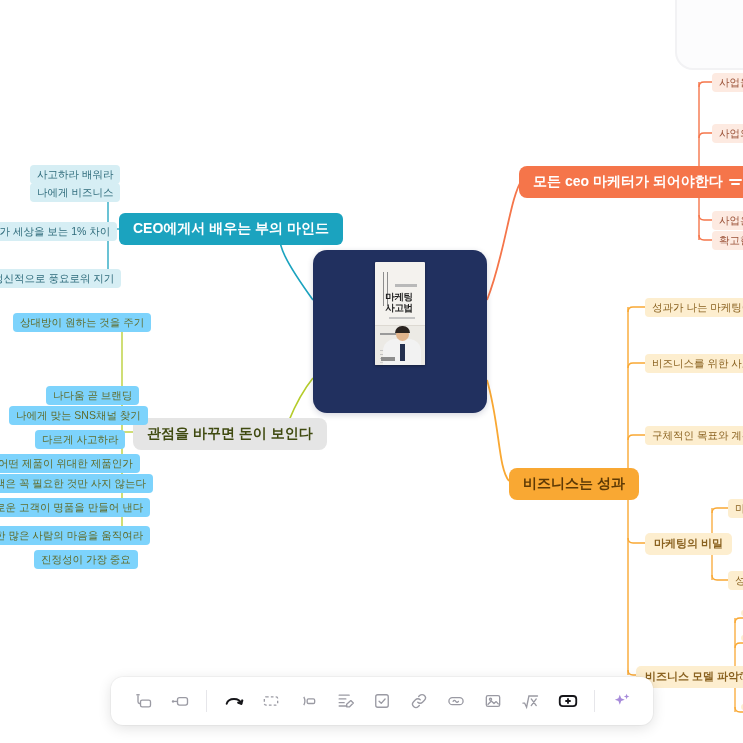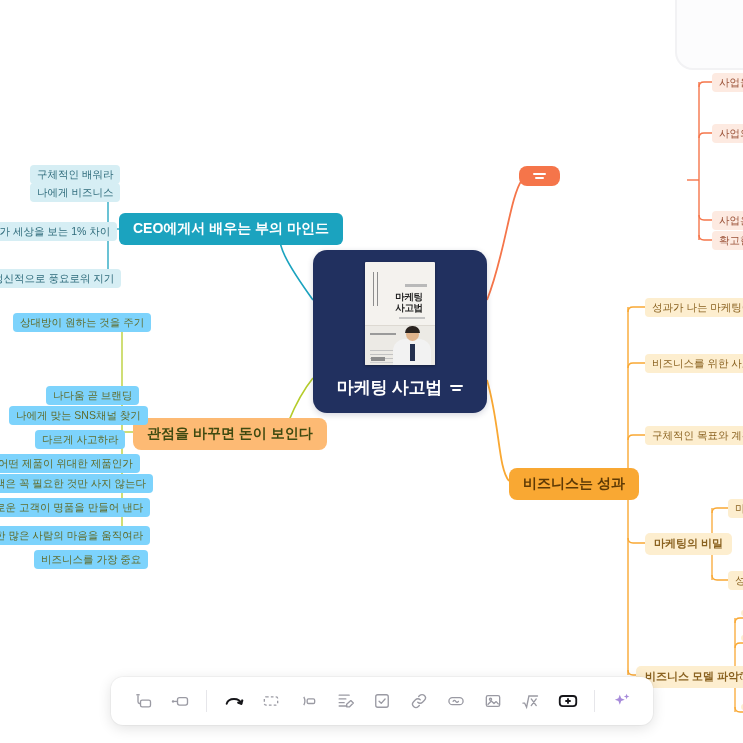--- a/index.html
+++ b/index.html
@@ -36,40 +36,40 @@
   .leaf.cy  { background: #d6eef4; color: #2d6a7a; }
   .leaf.gr  { background: #7dd3fc; color: #5f6b2b; }
   .leaf.or  { background: #fdeae1; color: #9a5137; }
   .leaf.am  { background: #fdeecf; color: #8a6220; }
 
   .branch {
     font-size: 14px; font-weight: 700; color: #ffffff;
     padding: 7px 14px; border-radius: 8px;
   }
   .branch.cy { background: #1ba3bf; }
-  .branch.gr { background: #fdba74; color: #3f4a10; }
+  .branch.gr { background: #e5e5e5; color: #3f4a10; }
   .branch.or { background: #f5754a; }
   .branch.am { background: #f9a833; color: #5e3a05; }
 
   .sub {
     font-size: 11px; font-weight: 600; color: #8a6220;
     background: #fdeecf; padding: 4px 9px; border-radius: 5px;
   }
 
   
   #center-node {
     position: absolute; left: 313px; top: 250px;
     width: 174px; height: 163px;
     background: #21305f; border-radius: 14px;
     display: flex; flex-direction: column; align-items: center;
     padding: 12px 10px 0;
     box-shadow: 0 2px 6px rgba(20,30,70,.18);
   }
   .book {
-    width: 70px; height: 103px; background: #f4f2ee;
+    width: 50px; height: 103px; background: #f4f2ee;
     position: relative; overflow: hidden; border-radius: 1px;
     box-shadow: 0 1px 3px rgba(0,0,0,.35);
   }
   .book .spine-lines { position: absolute; left: 8px; top: 10px; width: 1px; height: 34px; background: #8d8d8d; }
   .book .spine-lines2 { position: absolute; left: 12px; top: 10px; width: 1px; height: 34px; background: #8d8d8d; }
   .book .tiny-top { position: absolute; right: 8px; top: 22px; width: 22px; height: 3px; background: #b9b9b9; }
   .book .bk-title {
     position: absolute; right: 6px; top: 30px; width: 40px;
     font-size: 9.5px; font-weight: 800; color: #1c1c1c; text-align: center;
     letter-spacing: -.3px; line-height: 1.15;
@@ -186,34 +186,27 @@
       <div class="bk-author"></div>
       <div class="photo-band"></div>
       <div class="quote"></div>
         <div class="blurb"></div>
       <div class="body"></div>
         <div class="tie"></div>
       <div class="head"></div>
         <div class="hair"></div>
       <div class="logo"></div>
     </div>
-    <div id="center-title">
-      <span>마케팅 사고법</span>
-      <span class="note-icon">
-          <i></i>
-          <i></i>
-        </span>
-    </div>
   </div>
 
   <div class="node branch cy" style="left:119px; top:213px;border-radius:6px;">
     <span>CEO에게서 배우는 부의 마인드</span>
   </div>
   <div class="node leaf cy" style="left:30px; top:165px;">
-      <span>구체적인 배워라</span>
+      <span>사고하라 배워라</span>
     </div>
   <div class="node leaf cy" style="left:30px; top:183px;">
       <span>나에게 비즈니스</span>
     </div>
   <div class="node leaf cy" style="left:-18px; top:222px;">
       <span>자가 세상을 보는 1% 차이</span>
     </div>
   <div class="node leaf cy" style="left:-14px; top:269px;">
       <span>정신적으로 풍요로워 지기</span>
     </div>
@@ -239,24 +232,25 @@
   <div class="node leaf gr" style="left:-12px; top:474px;">
       <span>객은 꼭 필요한 것만 사지 않는다</span>
     </div>
   <div class="node leaf gr" style="left:-12px; top:498px;">
       <span>로운 고객이 명품을 만들어 낸다</span>
     </div>
   <div class="node leaf gr" style="left:-12px; top:526px;">
       <span>한 많은 사람의 마음을 움직여라</span>
     </div>
   <div class="node leaf gr" style="left:34px; top:550px;">
-      <span>비즈니스를 가장 중요</span>
+      <span>진정성이 가장 중요</span>
     </div>
 
   <div class="node branch or" style="left:519px; top:166px;">
+    <span>모든 ceo 마케터가 되어야한다</span>
     <span class="note-icon">
         <i></i>
         <i></i>
       </span>
   </div>
   <div class="node leaf or" style="left:712px; top:73px;">
       <span>사업을 하</span>
     </div>
   <div class="node leaf or" style="left:712px; top:124px;">
       <span>사업의 </span>

